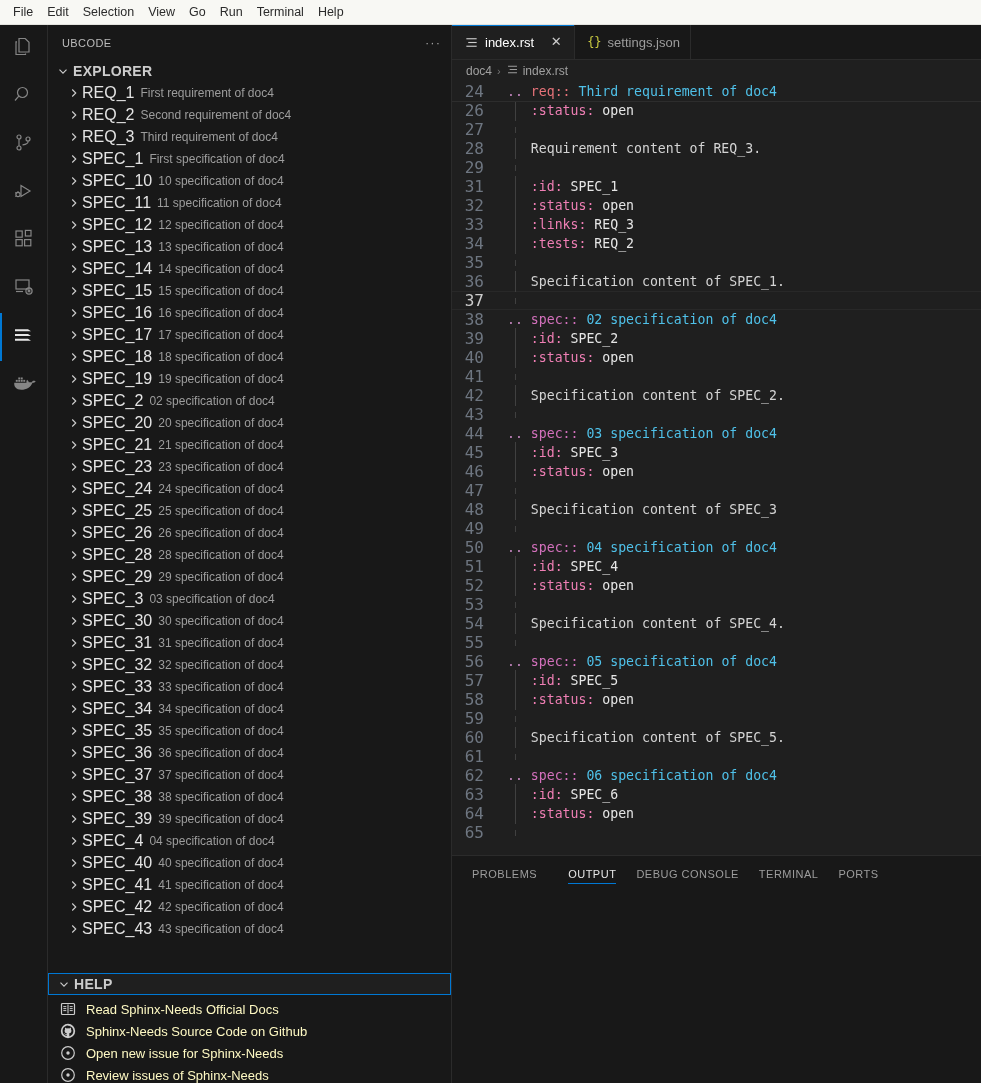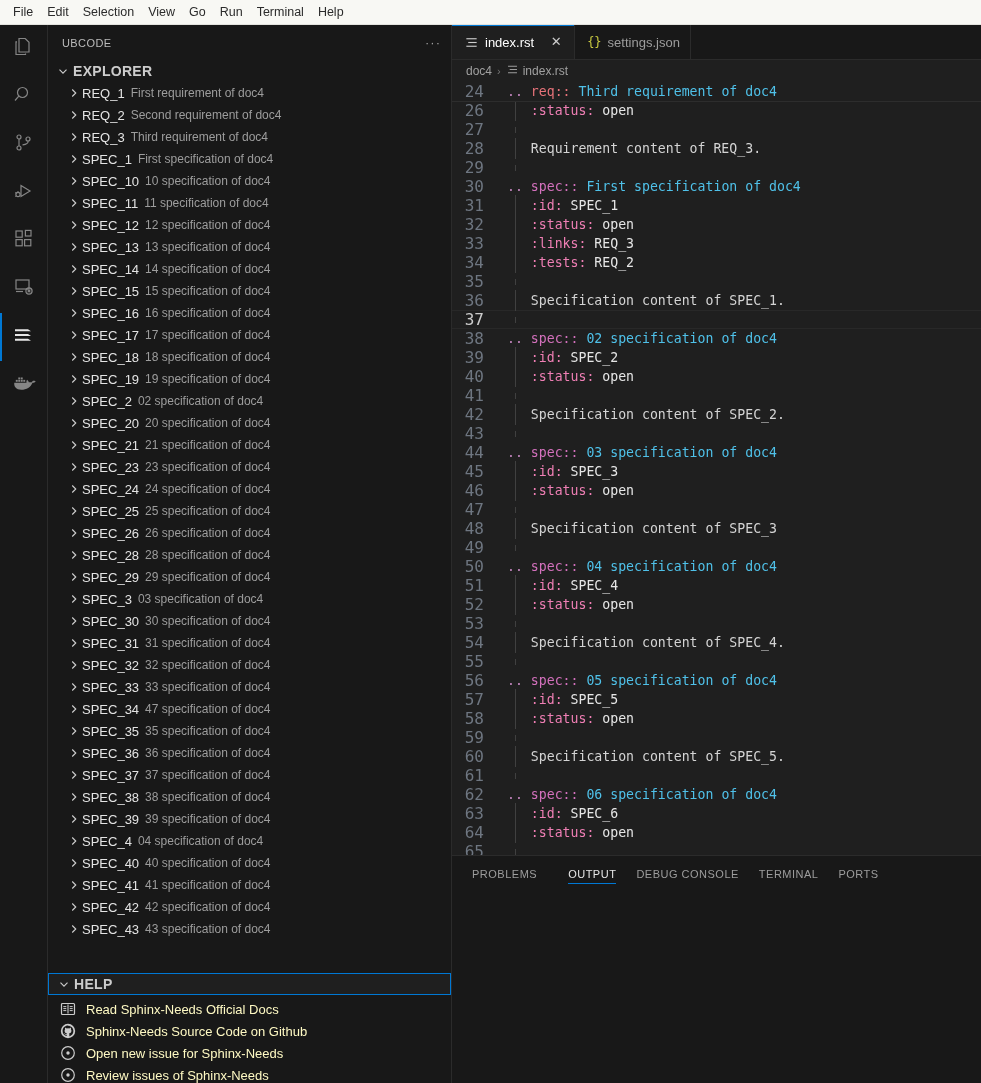--- a/index.html
+++ b/index.html
@@ -88,21 +88,21 @@
   .tree { flex: 1; overflow: hidden; }
   .tree-row {
     height: 22px; min-height: 22px;
     display: flex; align-items: center;
     padding-left: 18px;
     font-size: 13px; white-space: nowrap;
     cursor: pointer;
   }
   .row-chev { width: 16px; height: 16px; flex: 0 0 16px; display: flex; align-items: center; justify-content: center; }
   .row-chev svg { stroke: #cfcfcf; fill: none; stroke-width: 1.3; }
-  .row-id { color: #e4e4e4; font-size: 13px; margin-right: 6px; }
+  .row-id { color: #e4e4e4; font-size: 16px; margin-right: 6px; }
   .row-desc { color: #9d9d9d; font-size: 12px; }
 
   
   .help-block { position: absolute; left: 0; right: 0; bottom: 0; background: #181818; }
   .help-row {
     height: 22px; display: flex; align-items: flex-end;
     padding-left: 12px; font-size: 13px; color: #fef9c3; cursor: pointer;
   }
   .help-ico {
     width: 20px; height: 16px; flex: 0 0 20px; margin-right: 6px;
@@ -571,21 +571,21 @@
             <span class="row-id">SPEC_33</span>
             <span class="row-desc">33 specification of doc4</span>
           </div>
           <div class="tree-row">
             <span class="row-chev">
               <svg viewBox="0 0 16 16" width="14" height="14">
                 <polyline points="6,4 10,8 6,12" fill="none"></polyline>
               </svg>
             </span>
             <span class="row-id">SPEC_34</span>
-            <span class="row-desc">47 specification of doc4</span>
+            <span class="row-desc">34 specification of doc4</span>
           </div>
           <div class="tree-row">
             <span class="row-chev">
               <svg viewBox="0 0 16 16" width="14" height="14">
                 <polyline points="6,4 10,8 6,12" fill="none"></polyline>
               </svg>
             </span>
             <span class="row-id">SPEC_35</span>
             <span class="row-desc">35 specification of doc4</span>
           </div>
@@ -768,21 +768,20 @@
       <div class="codearea">
         <div class="sticky" id="sticky">
             <div class="line"><span class="ln">24</span><span class="code"><span class="t-punct">.. </span><span class="t-dir">req:: </span><span class="t-title">Third requirement of doc4</span></span></div>
           </div>
         <div class="lines" id="lines">
             <div class="line"><span class="ln">25</span><span class="code"><span class="t-field">   :id: REQ_3</span></span></div>
             <div class="line"><span class="ln">26</span><span class="code"><span class="indentguide"></span><span class="t-text">   </span><span class="t-field">:status:</span><span class="t-val"> open</span></span></div>
             <div class="line"><span class="ln">27</span><span class="code"><span class="indentguide"></span></span></div>
             <div class="line"><span class="ln">28</span><span class="code"><span class="indentguide"></span><span class="t-text">   Requirement content of REQ_3.</span></span></div>
             <div class="line"><span class="ln">29</span><span class="code"><span class="indentguide"></span></span></div>
-            <div class="line"><span class="ln">30</span><span class="code"><span class="t-punct">.. </span><span class="t-dir2">spec:: </span><span class="t-title">First specification of doc4</span></span></div>
             <div class="line"><span class="ln">31</span><span class="code"><span class="indentguide"></span><span class="t-text">   </span><span class="t-field">:id:</span><span class="t-val"> SPEC_1</span></span></div>
             <div class="line"><span class="ln">32</span><span class="code"><span class="indentguide"></span><span class="t-text">   </span><span class="t-field">:status:</span><span class="t-val"> open</span></span></div>
             <div class="line"><span class="ln">33</span><span class="code"><span class="indentguide"></span><span class="t-text">   </span><span class="t-field">:links:</span><span class="t-val"> REQ_3</span></span></div>
             <div class="line"><span class="ln">34</span><span class="code"><span class="indentguide"></span><span class="t-text">   </span><span class="t-field">:tests:</span><span class="t-val"> REQ_2</span></span></div>
             <div class="line"><span class="ln">35</span><span class="code"><span class="indentguide"></span></span></div>
             <div class="line"><span class="ln">36</span><span class="code"><span class="indentguide"></span><span class="t-text">   Specification content of SPEC_1.</span></span></div>
             <div class="line current"><span class="ln">37</span><span class="code"><span class="indentguide"></span></span></div>
             <div class="line"><span class="ln">38</span><span class="code"><span class="t-punct">.. </span><span class="t-dir2">spec:: </span><span class="t-title">02 specification of doc4</span></span></div>
             <div class="line"><span class="ln">39</span><span class="code"><span class="indentguide"></span><span class="t-text">   </span><span class="t-field">:id:</span><span class="t-val"> SPEC_2</span></span></div>
             <div class="line"><span class="ln">40</span><span class="code"><span class="indentguide"></span><span class="t-text">   </span><span class="t-field">:status:</span><span class="t-val"> open</span></span></div>

